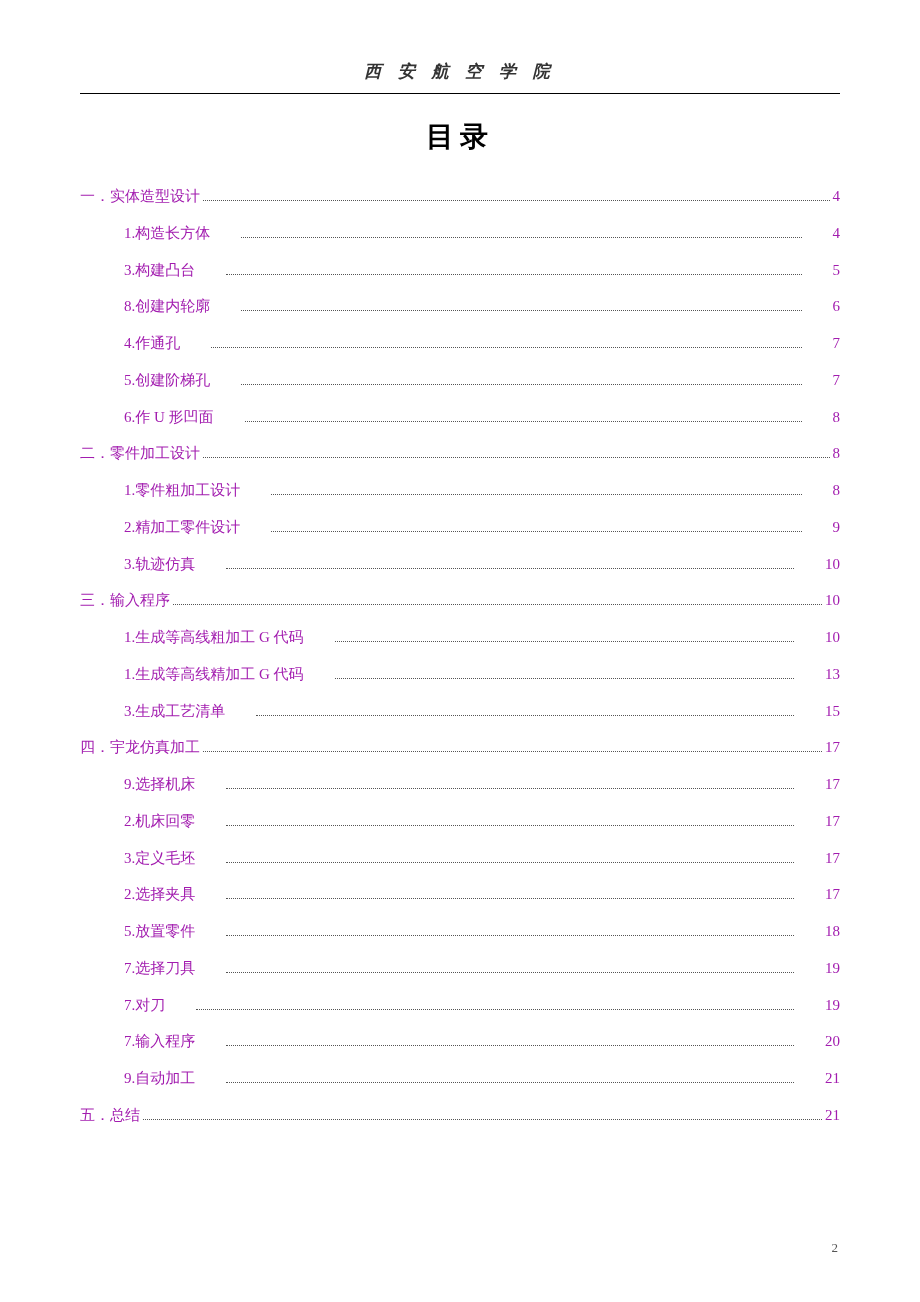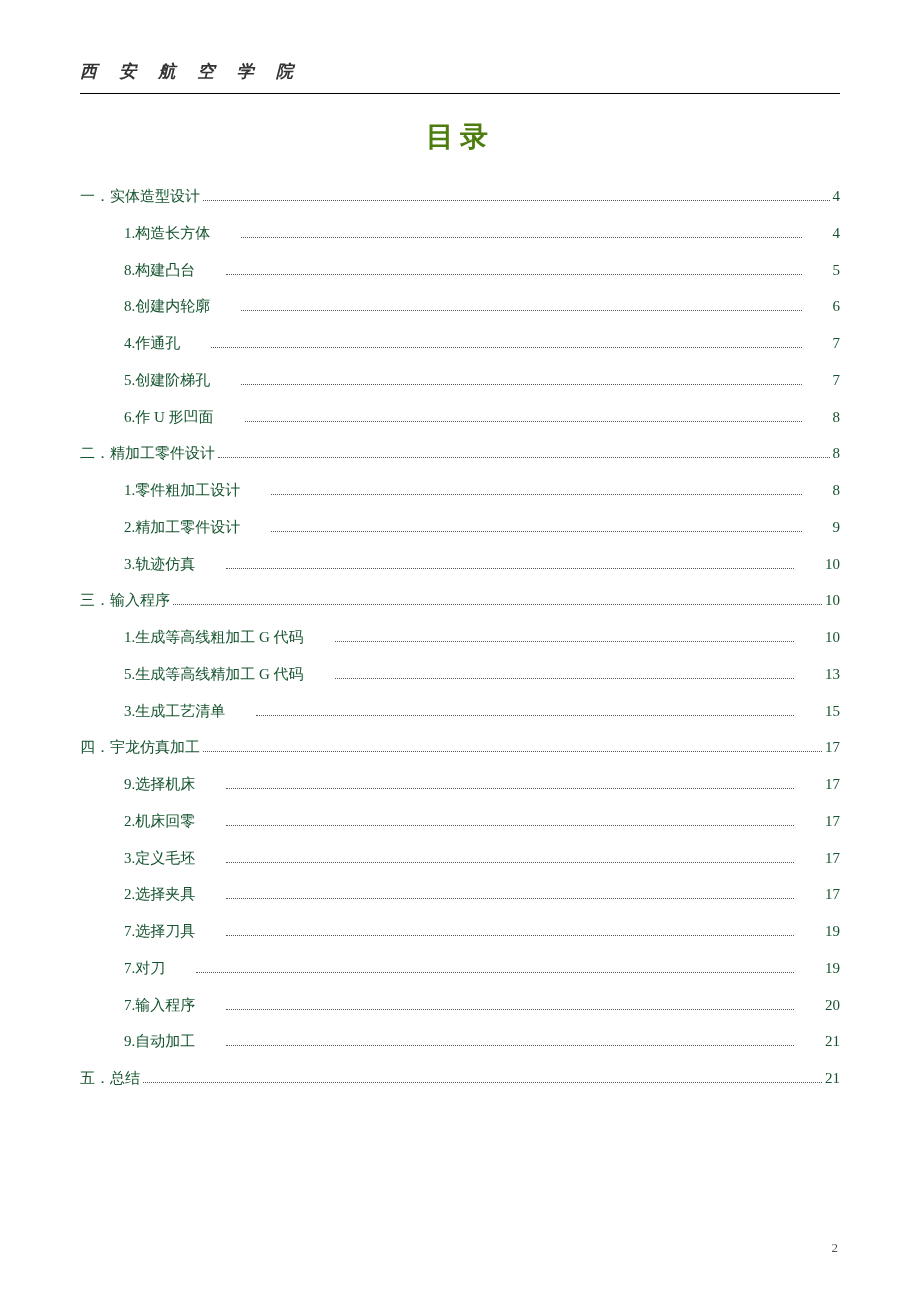--- a/index.html
+++ b/index.html
@@ -10,48 +10,48 @@
     font-family: "SimSun", "Songti SC", serif;
     color: #333;
   }
   .page {
     width: 920px;
     height: 1302px;
     padding: 60px 80px 40px 80px;
     position: relative;
   }
   .header-title {
-    text-align: left;
+    text-align: center;
     font-style: italic;
     font-weight: bold;
     font-size: 17px;
     letter-spacing: 6px;
     padding-bottom: 10px;
-    font-family: Liberation Mono, monospace;
+    font-family: Liberation Sans, sans-serif;
   }
   .header-rule {
     border: none;
     border-top: 1.5px solid #000;
     margin-bottom: 24px;
   }
   .toc-heading {
     text-align: center;
     font-size: 28px;
     font-weight: bold;
-    color: #4d7c0f;
+    color: #000000;
     letter-spacing: 6px;
     margin-bottom: 22px;
     font-family: "SimHei", "Heiti SC", sans-serif;
   }
   .toc-list { list-style: none; width: 100%; }
   .toc-row {
     display: flex;
     align-items: baseline;
     font-size: 15px;
-    color: #14532d;
+    color: #a21caf;
     margin: 0;
     line-height: 2.45;
     white-space: nowrap;
   }
   .toc-row.level-1 { padding-left: 0; }
   .toc-row.level-2 { padding-left: 44px; gap: 28px; }
   .toc-label { flex: 0 0 auto; }
   .toc-dots {
     flex: 1 1 auto;
     border-bottom: 1.5px dotted #555;
@@ -83,21 +83,21 @@
         <span class="toc-label">一．实体造型设计</span>
         <span class="toc-dots"></span>
         <span class="toc-page">4</span>
       </li>
       <li class="toc-row level-2">
         <span class="toc-label">1.构造长方体</span>
         <span class="toc-dots"></span>
         <span class="toc-page">4</span>
       </li>
       <li class="toc-row level-2">
-        <span class="toc-label">8.构建凸台</span>
+        <span class="toc-label">3.构建凸台</span>
         <span class="toc-dots"></span>
         <span class="toc-page">5</span>
       </li>
       <li class="toc-row level-2">
         <span class="toc-label">8.创建内轮廓</span>
         <span class="toc-dots"></span>
         <span class="toc-page">6</span>
       </li>
       <li class="toc-row level-2">
         <span class="toc-label">4.作通孔</span>
@@ -108,21 +108,21 @@
         <span class="toc-label">5.创建阶梯孔</span>
         <span class="toc-dots"></span>
         <span class="toc-page">7</span>
       </li>
       <li class="toc-row level-2">
         <span class="toc-label">6.作 U 形凹面</span>
         <span class="toc-dots"></span>
         <span class="toc-page">8</span>
       </li>
       <li class="toc-row level-1">
-        <span class="toc-label">二．精加工零件设计</span>
+        <span class="toc-label">二．零件加工设计</span>
         <span class="toc-dots"></span>
         <span class="toc-page">8</span>
       </li>
       <li class="toc-row level-2">
         <span class="toc-label">1.零件粗加工设计</span>
         <span class="toc-dots"></span>
         <span class="toc-page">8</span>
       </li>
       <li class="toc-row level-2">
         <span class="toc-label">2.精加工零件设计</span>
@@ -138,21 +138,21 @@
         <span class="toc-label">三．输入程序</span>
         <span class="toc-dots"></span>
         <span class="toc-page">10</span>
       </li>
       <li class="toc-row level-2">
         <span class="toc-label">1.生成等高线粗加工 G 代码</span>
         <span class="toc-dots"></span>
         <span class="toc-page">10</span>
       </li>
       <li class="toc-row level-2">
-        <span class="toc-label">5.生成等高线精加工 G 代码</span>
+        <span class="toc-label">1.生成等高线精加工 G 代码</span>
         <span class="toc-dots"></span>
         <span class="toc-page">13</span>
       </li>
       <li class="toc-row level-2">
         <span class="toc-label">3.生成工艺清单</span>
         <span class="toc-dots"></span>
         <span class="toc-page">15</span>
       </li>
       <li class="toc-row level-1">
         <span class="toc-label">四．宇龙仿真加工</span>
@@ -171,20 +171,25 @@
       </li>
       <li class="toc-row level-2">
         <span class="toc-label">3.定义毛坯</span>
         <span class="toc-dots"></span>
         <span class="toc-page">17</span>
       </li>
       <li class="toc-row level-2">
         <span class="toc-label">2.选择夹具</span>
         <span class="toc-dots"></span>
         <span class="toc-page">17</span>
+      </li>
+      <li class="toc-row level-2">
+        <span class="toc-label">5.放置零件</span>
+        <span class="toc-dots"></span>
+        <span class="toc-page">18</span>
       </li>
       <li class="toc-row level-2">
         <span class="toc-label">7.选择刀具</span>
         <span class="toc-dots"></span>
         <span class="toc-page">19</span>
       </li>
       <li class="toc-row level-2">
         <span class="toc-label">7.对刀</span>
         <span class="toc-dots"></span>
         <span class="toc-page">19</span>

